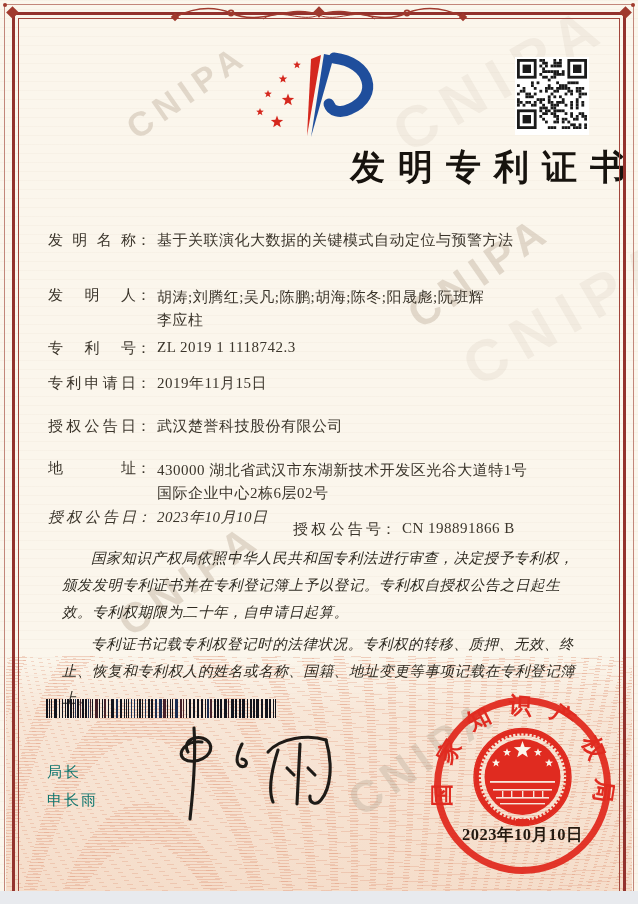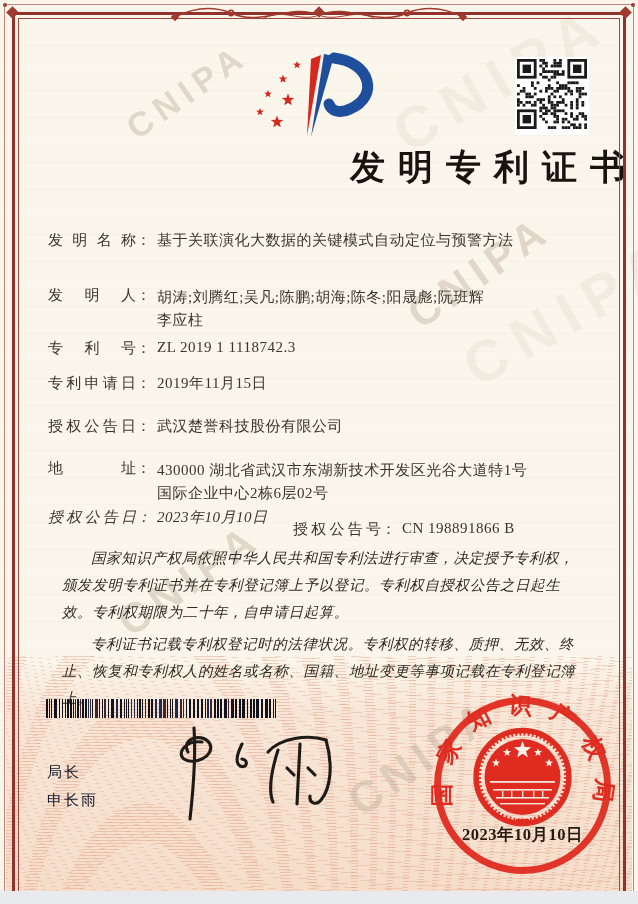--- a/index.html
+++ b/index.html
@@ -45,21 +45,21 @@
   .fvalue .line{display:block;line-height:23px;}
   .r-name{top:231px;} .r-inv{top:286px;} .r-patno{top:339px;} .r-filing{top:374px;}
   .r-patentee{top:417px;} .r-addr{top:459px;} .r-grant{top:508px;font-style:italic;} .r-grantno{top:520px;left:293px;}
   
   .legal{position:absolute;left:46px;top:545px;width:552px;z-index:2;
          font-size:14.5px;line-height:27px;letter-spacing:.6px;color:#2e2a21;}
   .legal p{margin:0 16px 5px;text-indent:2em;font-style:italic;}
   
   .barcode{position:absolute;left:46px;top:699px;z-index:2;}
   .director{position:absolute;left:47px;z-index:2;font-family:"Liberation Sans",sans-serif;
-            font-size:15px;color:#0f172a;letter-spacing:2px;}
+            font-size:15px;color:#0f766e;letter-spacing:2px;}
   .director.t{top:763px;} .director.n{top:791px;}
   .signature{position:absolute;left:130px;top:722px;z-index:2;}
   
   .seal{position:absolute;left:430px;top:693px;width:185px;height:185px;z-index:3;}
   .seal svg{position:absolute;left:0;top:0;}
   .seal-date{position:absolute;left:0;right:0;top:131px;text-align:center;
              font-weight:bold;font-size:16.5px;color:#241a11;letter-spacing:.5px;}
 </style>
 </head>
 <body>

